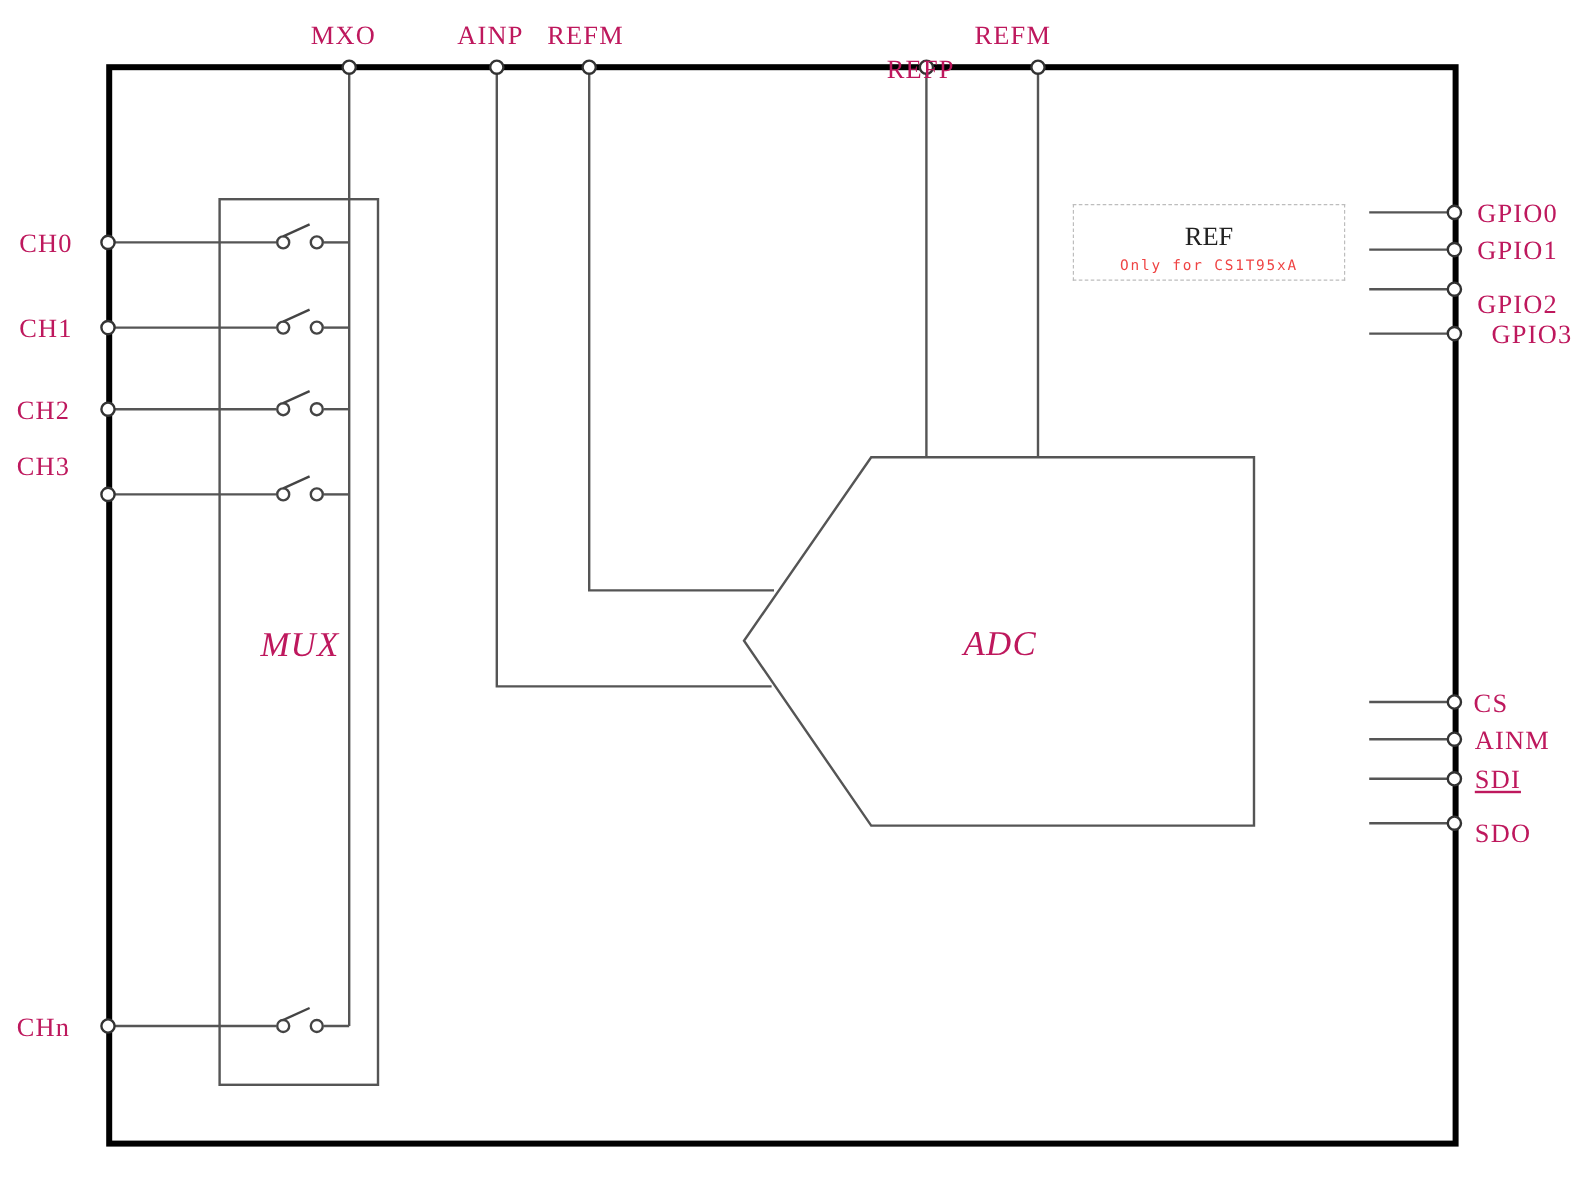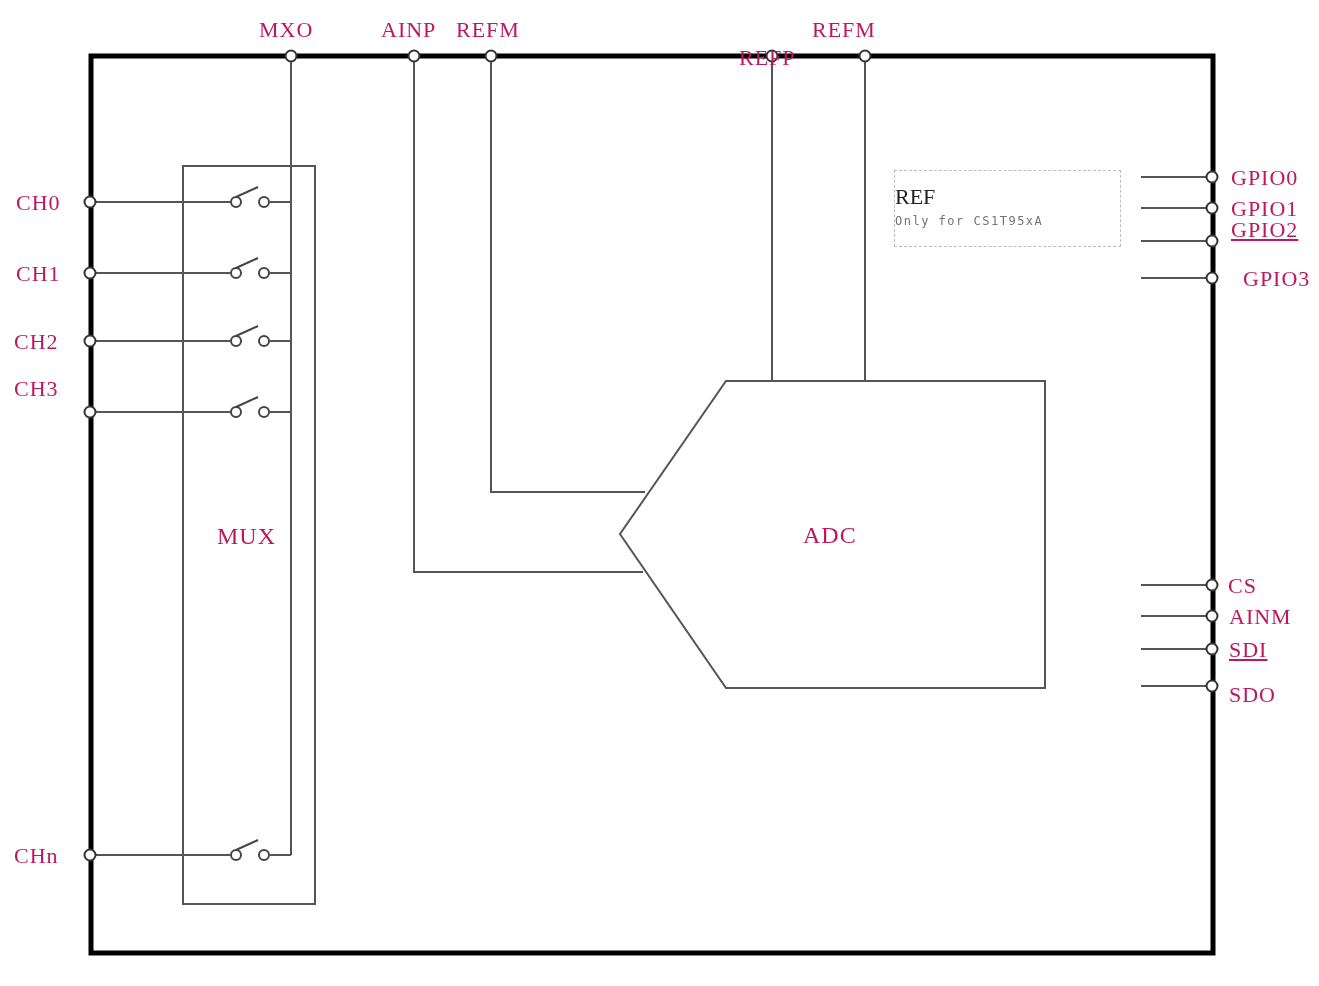--- a/index.html
+++ b/index.html
@@ -1,25 +1,25 @@
 <!DOCTYPE html>
 <html><head>
 <meta charset="utf-8">
 <style>
   html, body { margin: 0; padding: 0; background: #ffffff; }
   body { width: 1319px; height: 986px; position: relative; overflow: hidden;
          font-family: "Liberation Serif", "DejaVu Serif", serif; color: #222; }
   #diagram { position: absolute; left: 0; top: 0; }
   .lbl { position: absolute; font-size: 22px; letter-spacing: 1px; color: #be185d; white-space: nowrap; line-height: 1; }
-  .lbl.mid { font-size: 24px; }
-  .ref-box { position: absolute; left: 894px; top: 170px; width: 227px; height: 77px;
-             border: 1.5px dashed #bdbdbd; box-sizing: border-box; }
+  .lbl.mid { font-size: 29px; font-style: italic; }
+  .ref-box { position: absolute; left: 894px; top: 170px; width: 227px; height: 64px;
+             border: 1.5px dashed #bdbdbd; box-sizing: border-box; text-align: center; }
   .ref-title { display: block; margin-top: 13px; font-size: 22px; color: #222; }
   .ref-note { display: block; margin-top: 4px; font-size: 12px; letter-spacing: 1.5px;
-              font-family: "DejaVu Sans Mono", "Liberation Mono", monospace; color: #737373; }
+              font-family: "DejaVu Sans Mono", "Liberation Mono", monospace; color: #ef4444; }
 </style>
 </head>
 <body>
 
 <svg id="diagram" width="1319" height="986" viewBox="0 0 1319 986" xmlns="http://www.w3.org/2000/svg">
   <g id="wires" stroke="#555" stroke-width="2" fill="none">
 
     <line x1="291" y1="56" x2="291" y2="855"></line>
     <polyline points="414,56 414,572 643,572"></polyline>
     <polyline points="491,56 491,492 645,492"></polyline>
@@ -113,21 +113,21 @@
 <span class="lbl" style="left:812px; top:19px;">REFM</span>
 
 <span class="lbl" style="left:16px; top:192px;">CH0</span>
 <span class="lbl" style="left:16px; top:263px;">CH1</span>
 <span class="lbl" style="left:14px; top:331px;">CH2</span>
 <span class="lbl" style="left:14px; top:378px;">CH3</span>
 <span class="lbl" style="left:14px; top:845px;">CHn</span>
 
 <span class="lbl" style="left:1231px; top:167px;">GPIO0</span>
 <span class="lbl" style="left:1231px; top:198px;">GPIO1</span>
-<span class="lbl" style="left:1231px; top:219px;text-decoration:underline;">GPIO2</span>
+<span class="lbl" style="left:1231px; top:243px;">GPIO2</span>
 <span class="lbl" style="left:1231px; top:268px;margin-left:12px;">GPIO3</span>
 <span class="lbl" style="left:1228px; top:575px;">CS</span>
 <span class="lbl" style="left:1229px; top:606px;">AINM</span>
 <span class="lbl" style="left:1229px; top:639px;text-decoration:underline;">SDI</span>
 <span class="lbl" style="left:1229px; top:636px;margin-top:48px;">SDO</span>
 
 <span class="lbl mid" style="left:217px; top:524px;">MUX</span>
 <span class="lbl mid" style="left:803px; top:523px;">ADC</span>
 
 <div class="ref-box">

